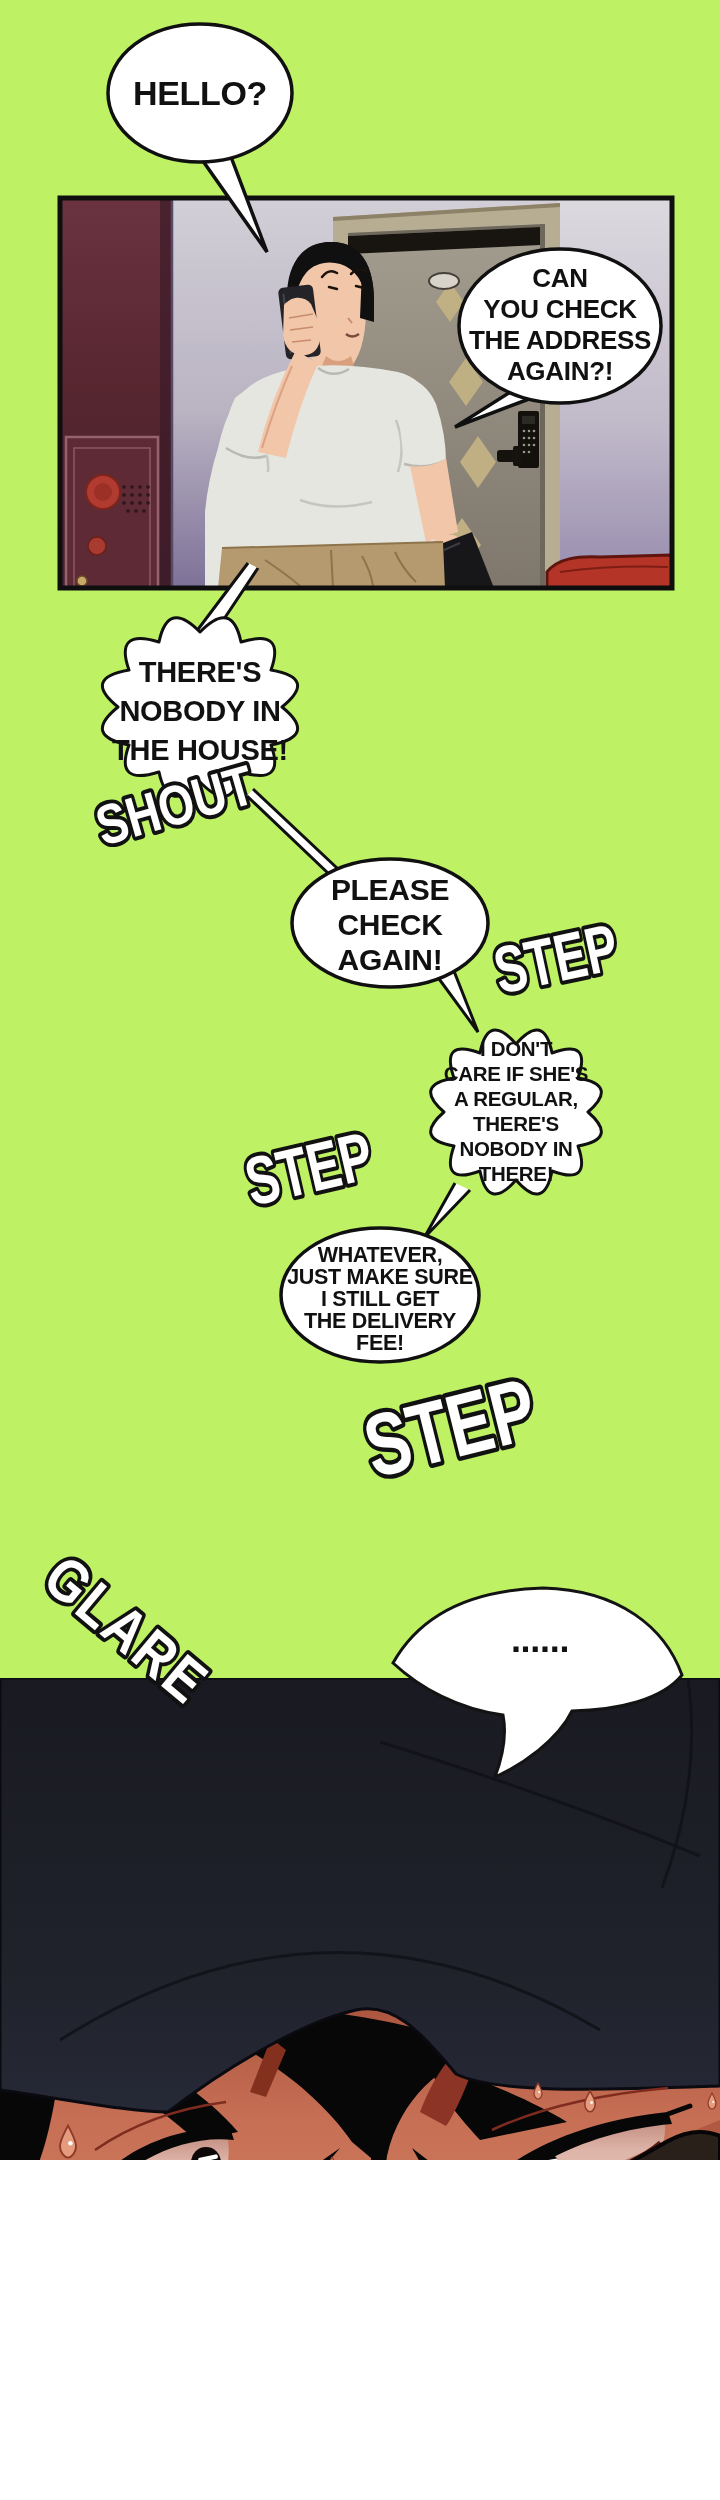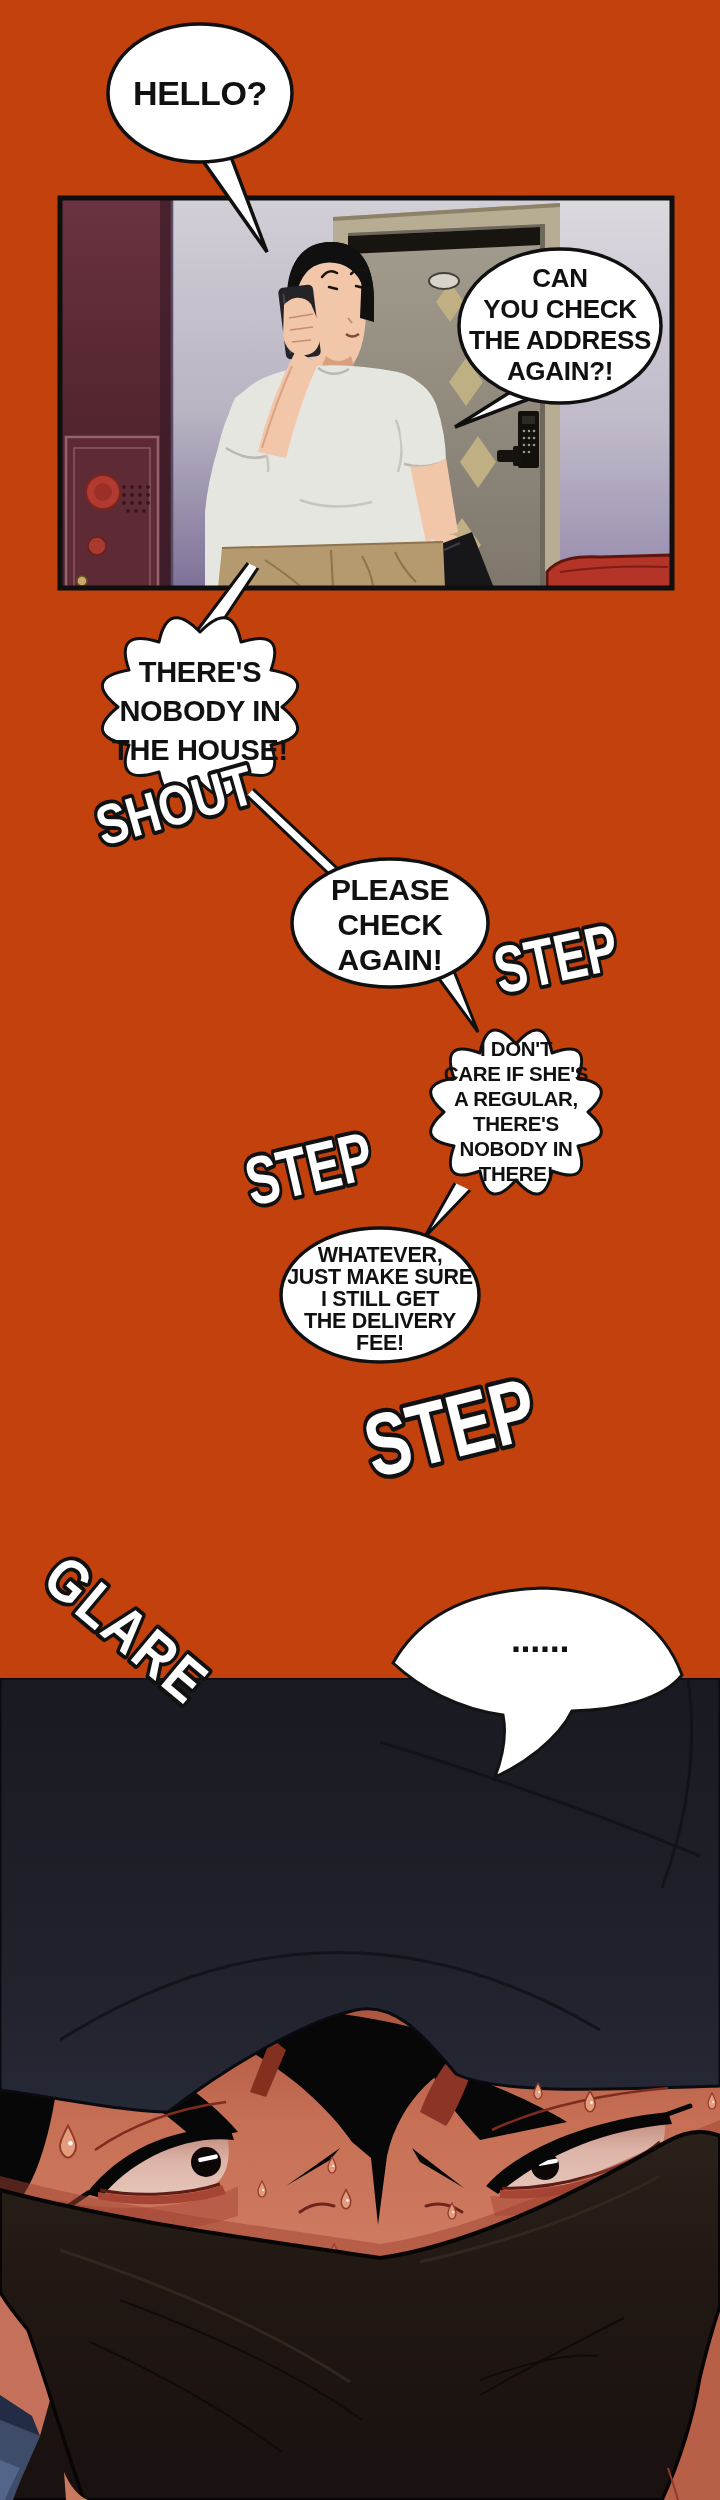--- a/index.html
+++ b/index.html
@@ -1,16 +1,16 @@
 <!DOCTYPE html>
 <html><head>
 <meta charset="utf-8">
 <style>
   html,body{margin:0;padding:0;background:#fff;}
-  #page{position:relative;width:720px;height:2500px;background:#c2410c;overflow:hidden;}
+  #page{position:relative;width:720px;height:2160px;background:#bef264;overflow:hidden;}
   svg{position:absolute;left:0;top:0;}
   text{font-family:"Liberation Sans",sans-serif;font-weight:bold;}
   .bubtxt{fill:#111111;letter-spacing:-0.3px;}
   .sfx{fill:#ffffff;stroke:#111111;paint-order:stroke;stroke-linejoin:round;}
 </style>
 </head>
 <body>
 
 <div id="page">
 <svg width="720" height="2500" viewBox="0 0 720 2500" xmlns="http://www.w3.org/2000/svg">

